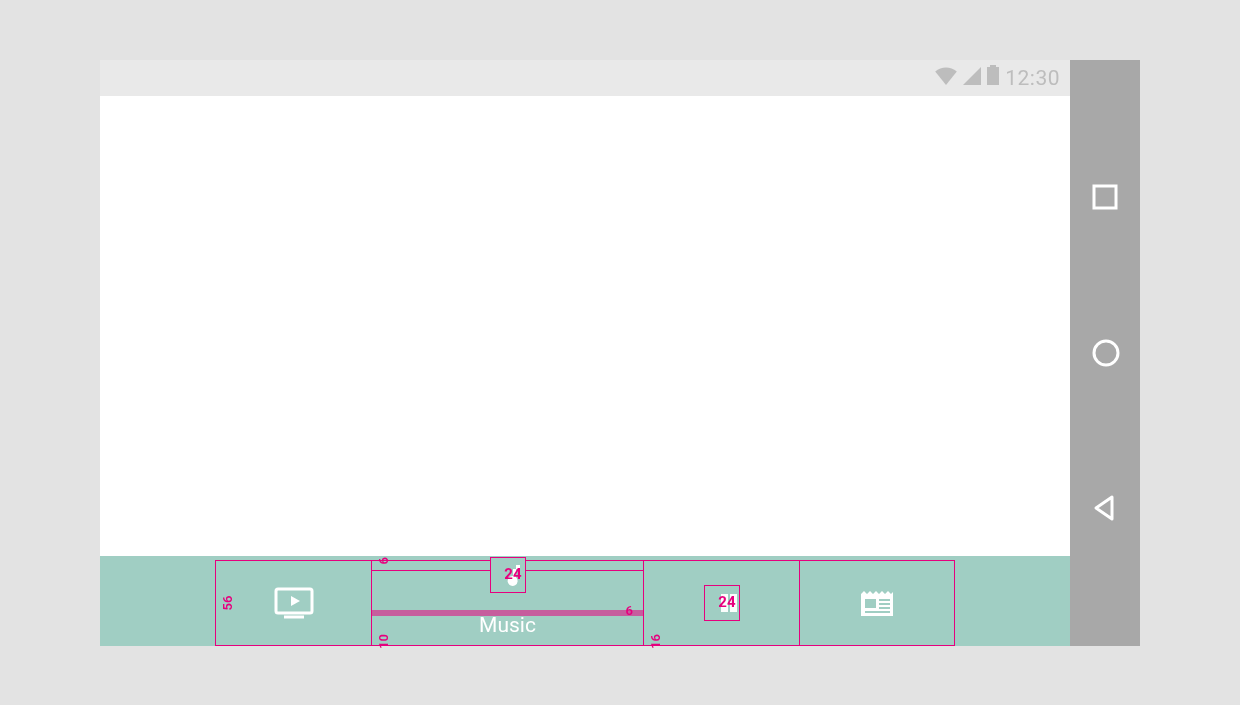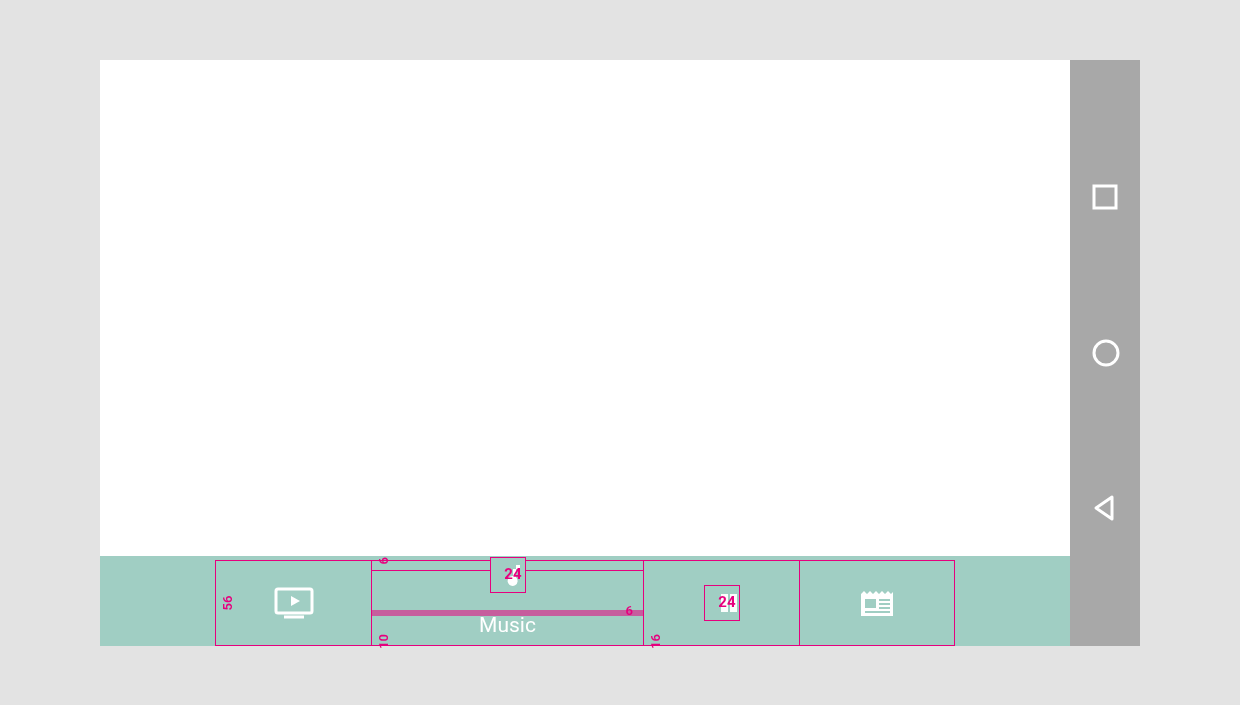--- a/index.html
+++ b/index.html
@@ -129,20 +129,39 @@
     color: #fff;
   }
   .statusbar svg { display: inline-block; }
 </style>
 </head>
 <body>
 
 <div class="device">
   <div class="screen">
 
+    <div class="statusbar">
+      <span>
+        <svg width="22" height="18" viewBox="0 0 24 20">
+            <path fill="#bdbdbd" d="M12 20 L24 5 C17 -1 7 -1 0 5 Z"></path>
+          </svg>
+      </span>
+      <span>
+        <svg width="18" height="18" viewBox="0 0 20 20">
+            <polygon fill="#bdbdbd" points="0,20 20,20 20,0"></polygon>
+          </svg>
+      </span>
+      <span>
+        <svg width="12" height="20" viewBox="0 0 12 20">
+            <rect fill="#bdbdbd" x="0" y="2" width="12" height="18"></rect>
+            <rect fill="#bdbdbd" x="3" y="0" width="6" height="3"></rect>
+          </svg>
+      </span>
+      <span style="font-size:21px;color:#bdbdbd;letter-spacing:0.5px;">12:30</span>
+    </div>
 
     <div class="content"></div>
 
     <div class="seam"></div>
 
     <div class="bottomnav">
       <div class="nav-left-pad"></div>
       <div class="spec-group">
 
         <div class="tab" style="border-right:none;">

